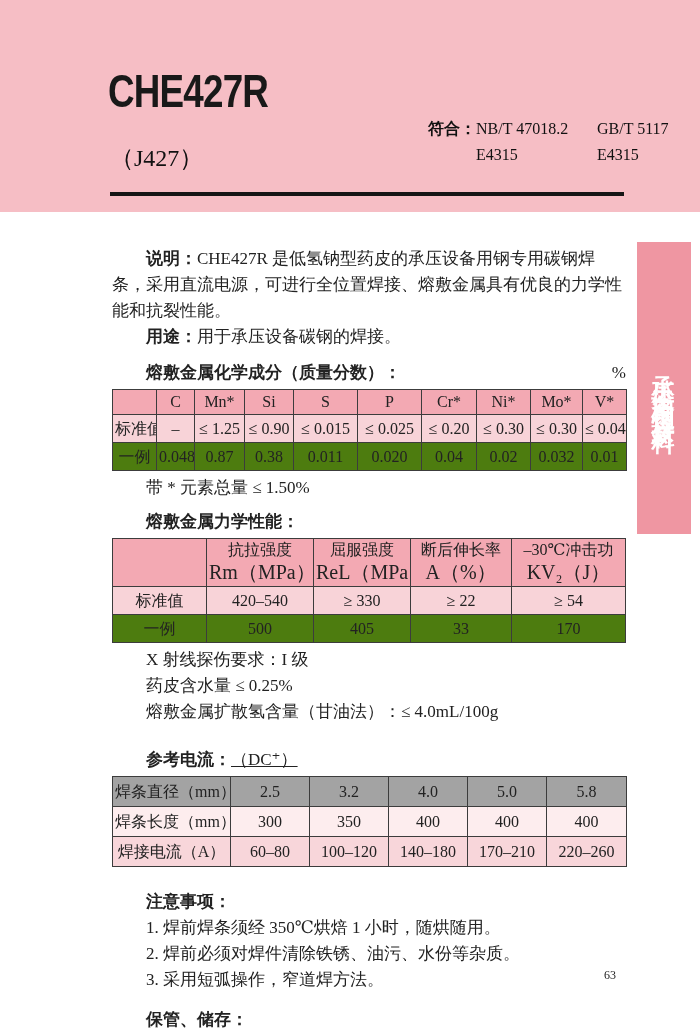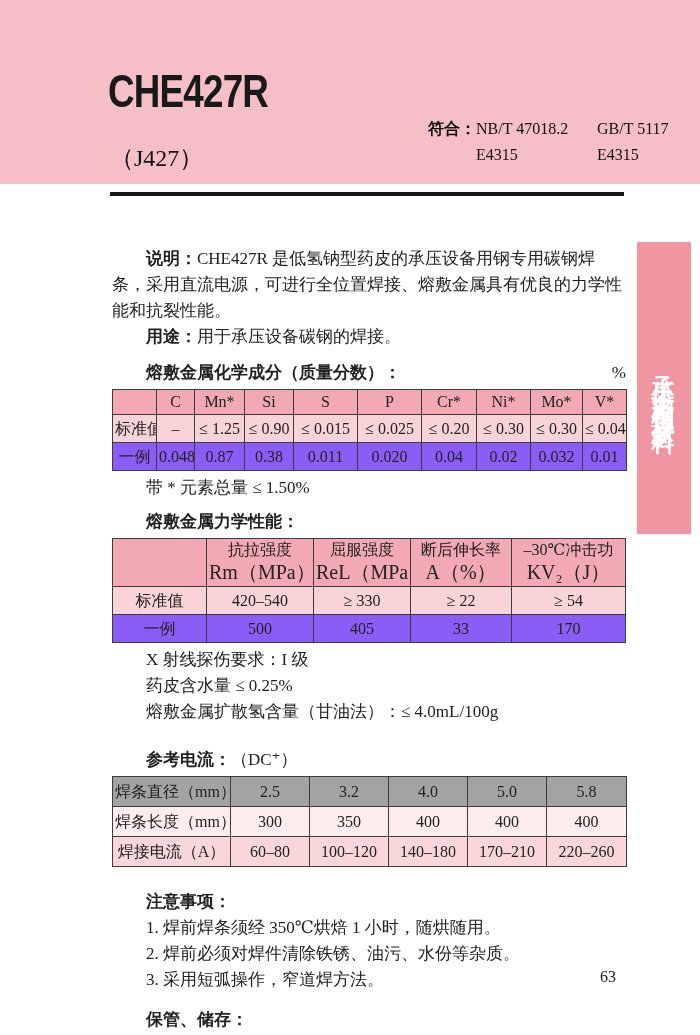--- a/index.html
+++ b/index.html
@@ -2,21 +2,21 @@
 <html><head>
 <meta charset="utf-8">
 <style>
   html,body{margin:0;padding:0;}
   body{
     width:700px;height:1035px;position:relative;background:#ffffff;
     font-family:"Liberation Serif","DejaVu Serif",serif;color:#222;
     overflow:hidden;
   }
   
-  .band{position:absolute;top:0;left:0;width:700px;height:184px;background:#f6bec5;}
+  .band{position:absolute;top:0;left:0;width:700px;height:212px;background:#f6bec5;}
   .model{
     position:absolute;left:108px;top:68px;margin:0;
     font-family:"Liberation Sans","DejaVu Sans",sans-serif;
     font-weight:bold;font-size:46px;line-height:1;color:#191919;
     transform:scaleX(.80);transform-origin:left center;letter-spacing:-1px;
   }
   .alias{position:absolute;left:110px;top:134px;font-size:24px;color:#111;margin-top:8px;}
   .standards{position:absolute;left:428px;top:116px;font-size:16px;line-height:26px;color:#111;display:flex;}
   .standards .lbl{font-weight:bold;white-space:nowrap;}
   .standards .lines{display:flex;flex-direction:row;align-items:center;}
@@ -40,28 +40,28 @@
   .gap-s{margin-top:8px;}
   .gap-m{margin-top:22px;}
   
   table{border-collapse:collapse;table-layout:fixed;width:514px;margin-top:3px;
         font-size:16px;line-height:1.25;}
   td{border:1px solid #3c3c3c;text-align:center;vertical-align:middle;padding:1px 2px;
      overflow:hidden;white-space:nowrap;}
   table{border:1.5px solid #2e2e2e;}
   .hd td{background:#f3a9b3;height:22px;}
   .r-std td{background:#f8d3d8;height:25px;}
-  .r-ex td{background:#8b5cf6;height:25px;}
+  .r-ex td{background:#4d7c0f;height:25px;}
   .mech .hd td{height:44px;}
   .mech .hd .l2{font-size:20px;}
   .cur .r1 td{background:#a3a3a3;height:27px;}
   .cur .r2 td{background:#fdedee;height:27px;}
   .cur .r3 td{background:#f8d6da;height:27px;}
   .footnote{margin-top:4px;}
-  .pagenum{position:absolute;right:84px;top:968px;font-size:16px;color:#222;margin-left:35px;}
+  .pagenum{position:absolute;right:84px;top:968px;font-size:12px;color:#222;margin-left:35px;}
 </style>
 </head>
 <body>
 
 <header class="band">
   <h1 class="model">CHE427R</h1>
   <div class="alias">（J427）</div>
   <div class="standards">
     <span class="lbl">符合：</span>
     <span class="lines">
@@ -181,21 +181,21 @@
       <td>405</td>
       <td>33</td>
       <td>170</td>
     </tr>
   </tbody>
     </table>
   <p class="indent" style="margin-top:4px;">X 射线探伤要求：I 级</p>
   <p class="indent">药皮含水量 ≤ 0.25%</p>
   <p class="indent">熔敷金属扩散氢含量（甘油法）：≤ 4.0mL/100g</p>
 
-  <p class="sec-title indent gap-m"><span>参考电流：</span><span style="font-weight:normal;">（DC⁺）</span></p>
+  <p class="sec-title indent gap-m"><span>参考电流：</span><span style="font-weight:normal;text-decoration:underline;">（DC⁺）</span></p>
   <table class="cur">
     <colgroup>
       <col style="width:118px">
         <col style="width:79px">
         <col style="width:79px">
       <col style="width:79px">
         <col style="width:79px">
         <col style="width:80px">
     </colgroup>
     <tbody>

